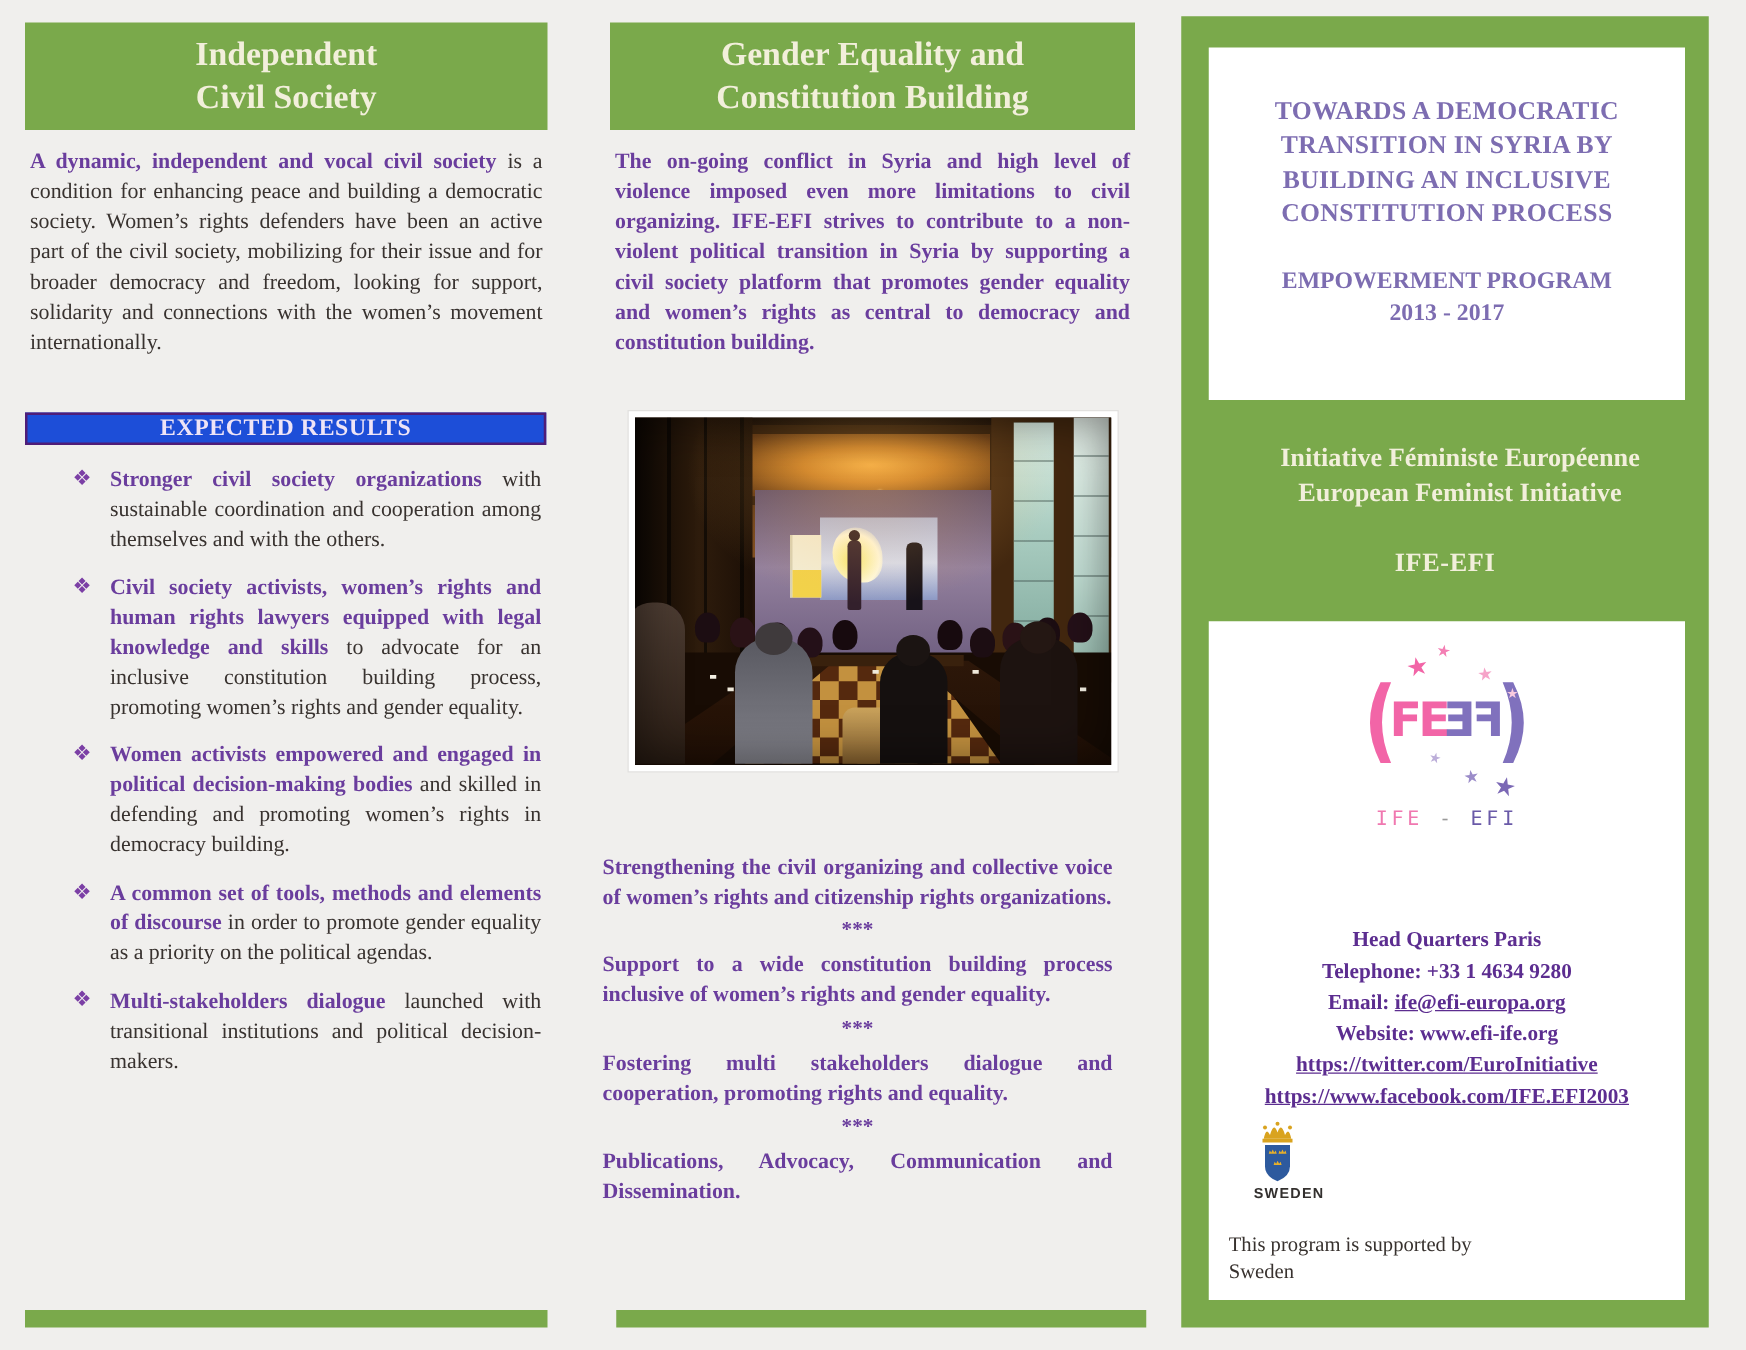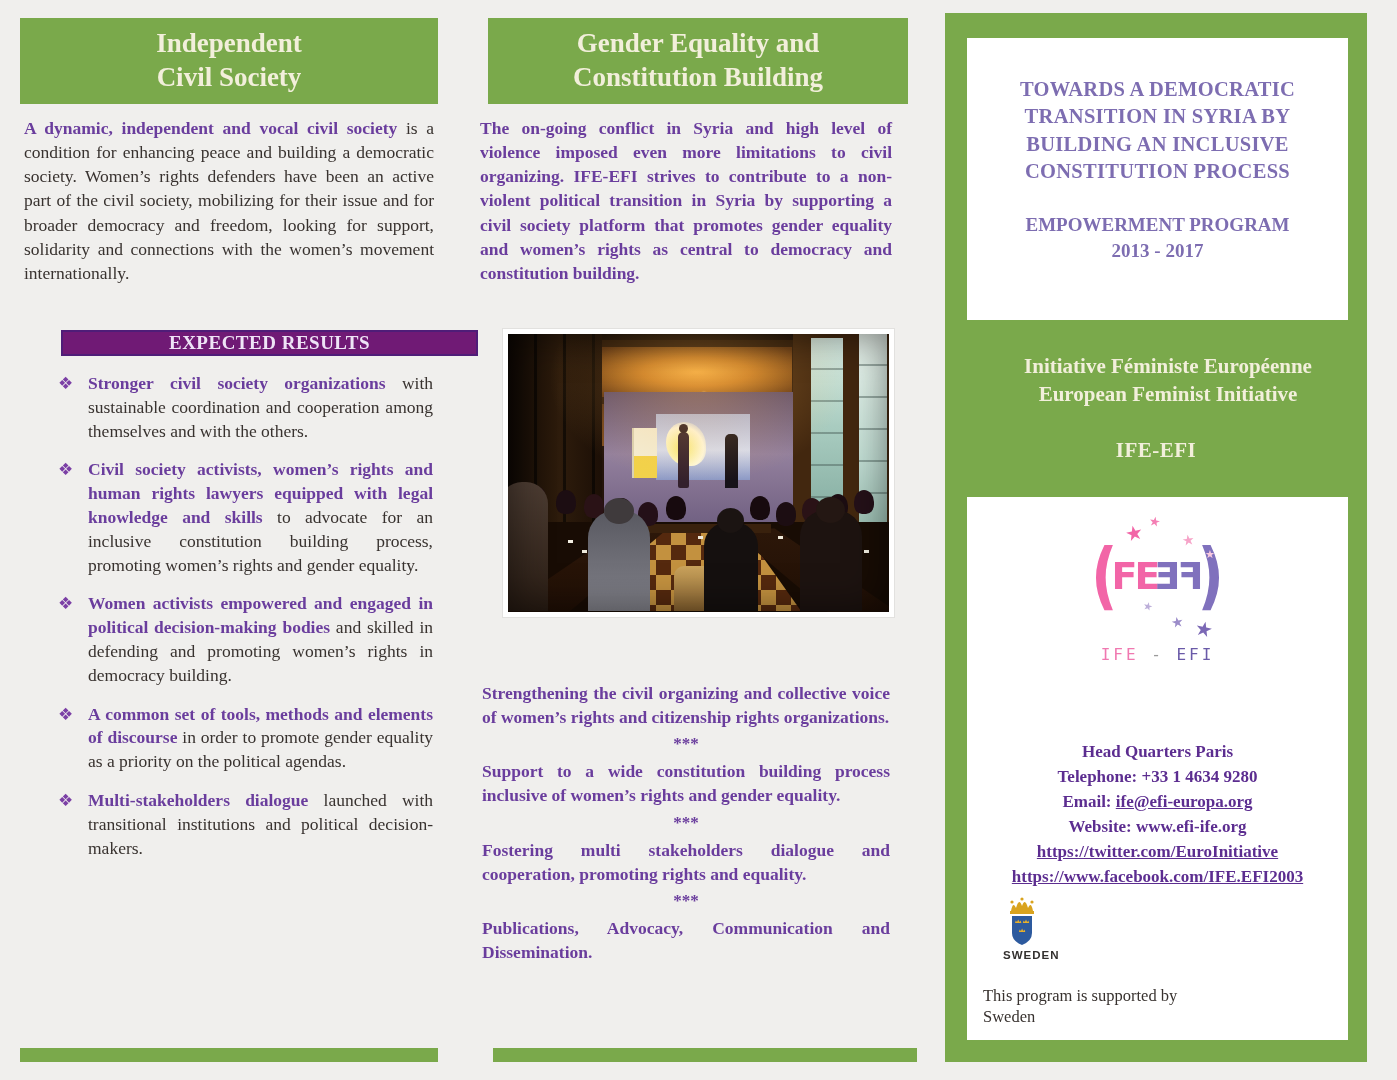--- a/index.html
+++ b/index.html
@@ -9,23 +9,23 @@
     background:#f0efed; overflow:hidden;
     font-family:"Liberation Serif", serif;
   }
   
   .green-header {
     position:absolute; background:#7aa94b; color:#f2efdb;
     display:flex; flex-direction:column; align-items:center; justify-content:center;
     font-weight:bold; font-size:27px; line-height:1.25; text-align:center;
   }
   .purple-banner {
-    position:absolute; background:#701a75; border:2px solid #4f1d78;
+    position:absolute; background:#1d4ed8; border:2px solid #4f1d78;
     color:#eee4f6; font-weight:bold; font-size:19px; letter-spacing:.5px;
-    display:flex; align-items:center; justify-content:center; text-align:center;margin-left:41px;
+    display:flex; align-items:center; justify-content:center; text-align:center;
   }
   .green-bar { position:absolute; height:14px; background:#7aa94b; }
   .body-text { text-align:justify; font-size:17.5px; line-height:1.38; color:#38322f; }
   .hl { color:#6a3d9d; font-weight:bold; }
   .purple-par { color:#6a3d9d; font-weight:bold; text-align:justify; font-size:17.5px; line-height:1.38; }
   .link { color:#5c2d90; text-decoration:underline; cursor:pointer; }
 
   
   .col1-header { left:20px; top:18px; width:418px; height:86px; }
   .col1-intro  { position:absolute; left:24px; top:116px; width:410px; }
@@ -33,21 +33,21 @@
   .col1-list   { position:absolute; left:58px; top:372px; width:375px; list-style:none; }
   .col1-list li { position:relative; padding-left:30px; margin-bottom:15px; text-align:justify;
                   font-size:17.5px; line-height:1.36; color:#38322f; }
   .bullet { position:absolute; left:0; top:0; color:#7b3fa5; font-size:17px;
             font-family:"DejaVu Sans", sans-serif; }
   .bar1 { left:20px; top:1048px; width:418px; }
   .bar2 { left:493px; top:1048px; width:424px; }
 
   
   .col2-header { left:488px; top:18px; width:420px; height:86px; }
-  .col2-intro  { position:absolute; left:480px; top:116px; width:412px; }
+  .col2-intro  { position:absolute; left:492px; top:116px; width:412px; }
   .banner2     { left:491px; top:643px; width:417px; height:26px; }
   .col2-actions{ position:absolute; left:482px; top:681px; width:408px; }
   .sep { text-align:center; color:#6a3d9d; font-weight:bold; font-size:17px; line-height:1; margin:6px 0 7px; }
 
   
   .photo-frame { position:absolute; left:503px; top:329px; width:391px; height:288px;
                  background:#fff; box-shadow:0 0 0 1px #e2e1df; }
   .photo { position:absolute; inset:5px; background:#23130a; overflow:hidden; }
   .photo div { position:absolute; }
   .ph-ceiling { left:0; top:0; right:0; height:112px;

